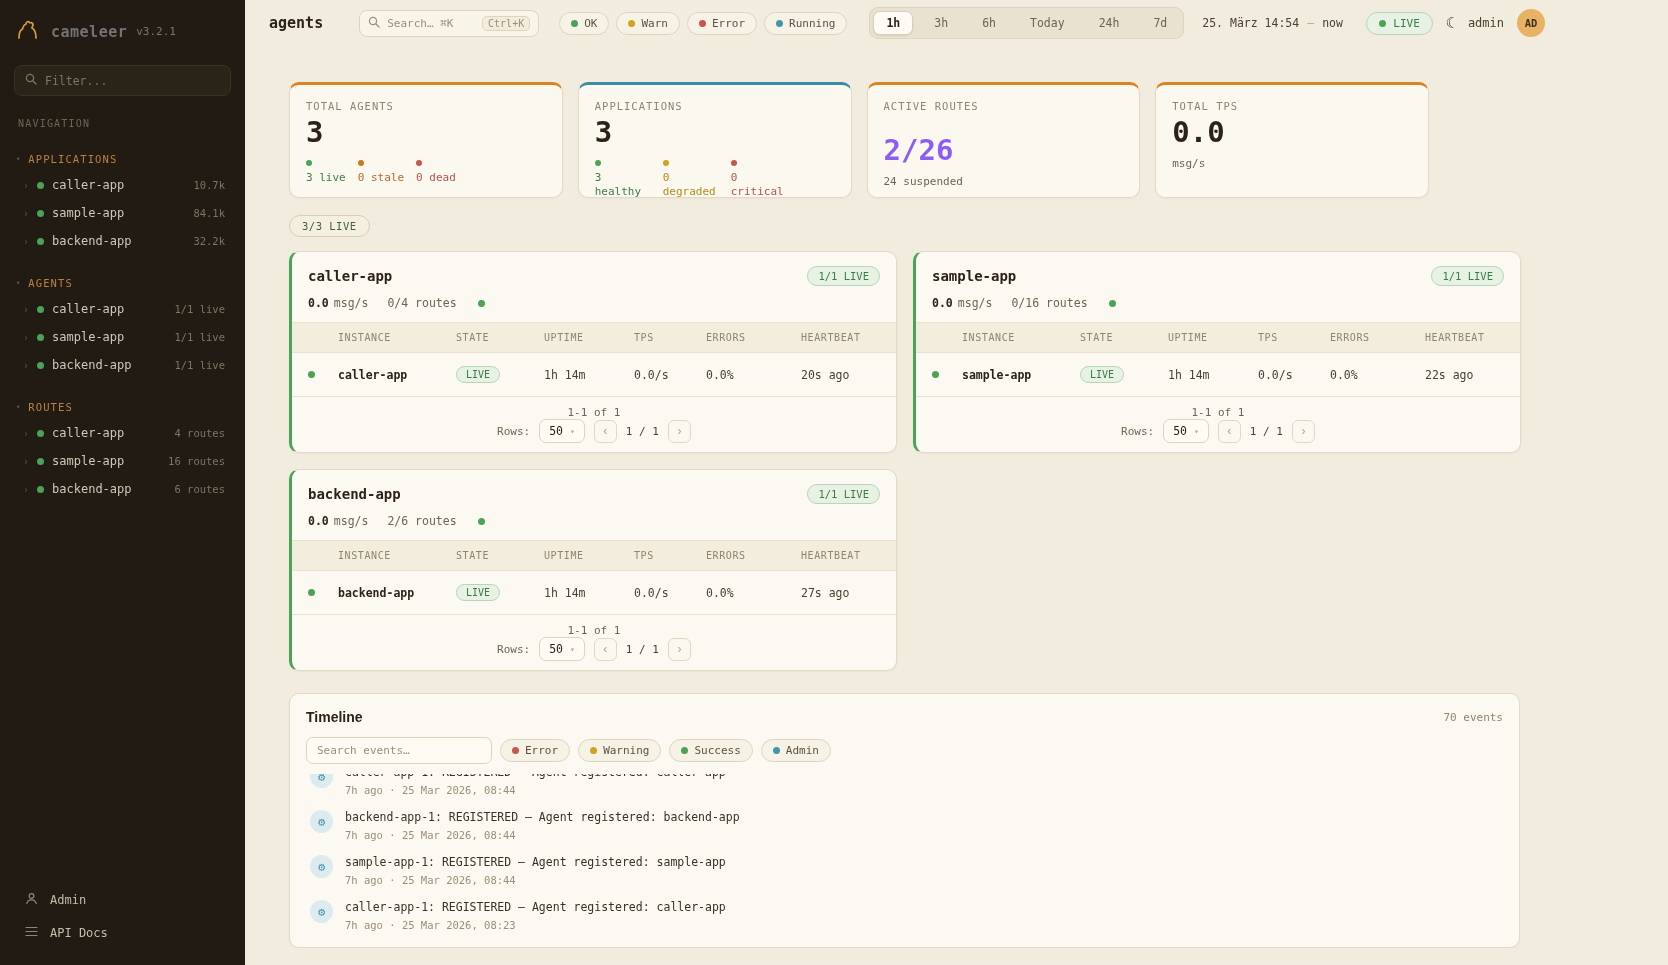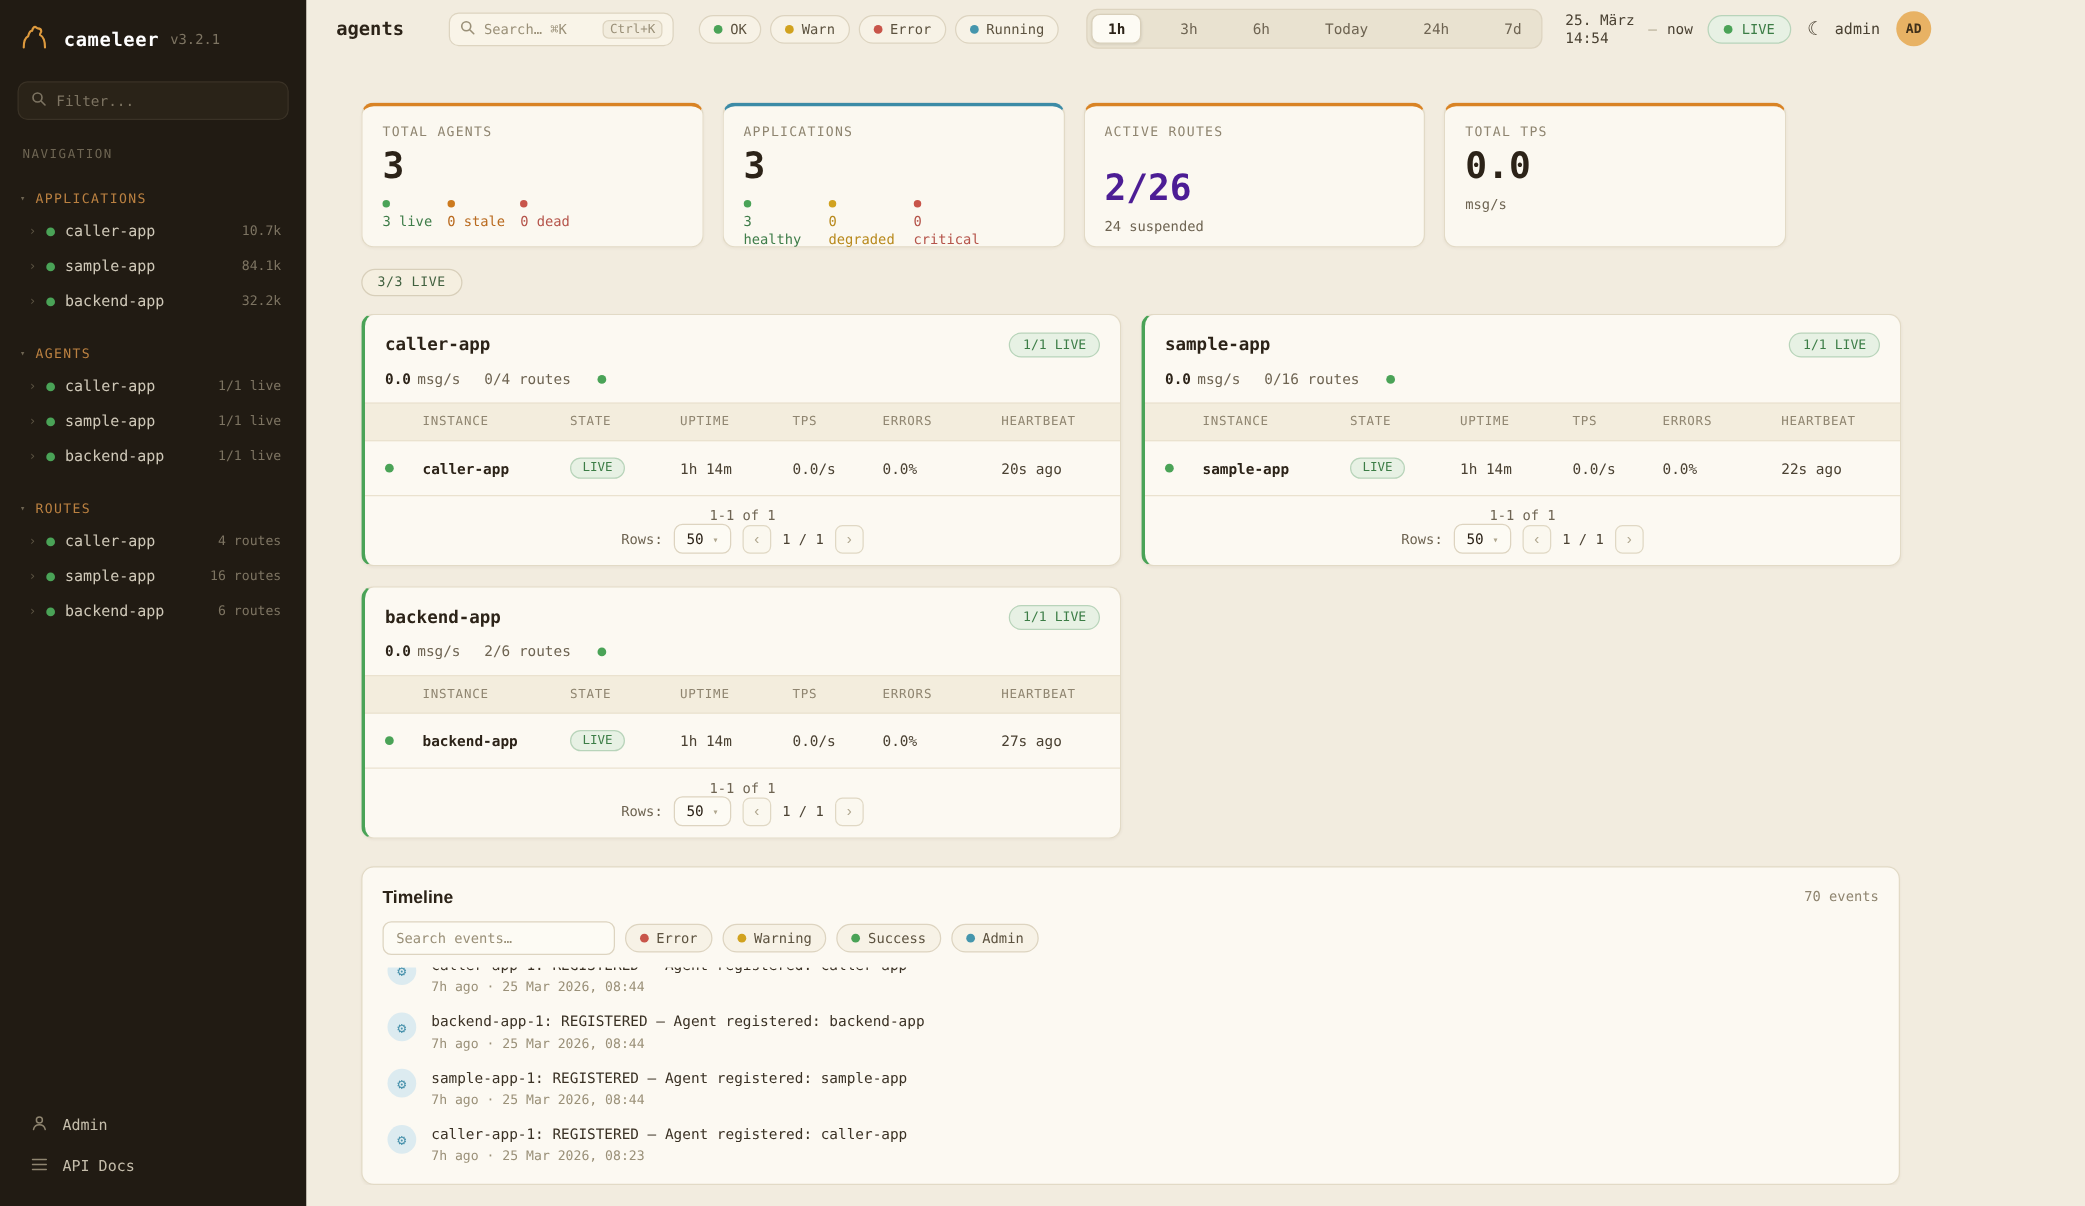--- a/index.html
+++ b/index.html
@@ -7,21 +7,21 @@
   body {
     display:flex;
     font-family:"DejaVu Sans Mono", monospace;
     font-size:12px;
     background:#f2ecdf;
     color:#33291f;
   }
   
   .sidebar { width:245px; min-width:245px; background:#211b13; color:#cfc8b8; display:flex; flex-direction:column; padding:16px 14px 18px; }
   .logo-row { display:flex; align-items:center; gap:9px; padding:2px 2px 20px; }
-  .brand { color:#ffffff; font-weight:bold; font-size:15px; letter-spacing:.5px; }
+  .brand { color:#737373; font-weight:bold; font-size:15px; letter-spacing:.5px; }
   .version { color:#7d7462; font-size:11px; }
   .filter-box { display:flex; align-items:center; gap:8px; background:#2a2318; border:1px solid #3a3226; border-radius:8px; padding:7px 10px; }
   .filter-box input { flex:1; background:transparent; border:none; outline:none; color:#cfc8b8; font:inherit; font-size:11.5px; }
   .filter-box input::placeholder { color:#7d7462; }
   .nav-label { font-size:10px; letter-spacing:1.2px; color:#6e6553; margin:22px 4px 2px; }
   .side-section { margin-top:16px; }
   .side-head { display:flex; align-items:center; gap:7px; color:#bb8141; font-size:10.5px; letter-spacing:1.1px; padding:6px 2px; cursor:pointer; }
   .side-head .caret { font-size:7px; color:#6e6553; }
   .side-item { display:flex; align-items:center; gap:8px; padding:7px 6px 7px 9px; border-radius:6px; font-size:12px; cursor:pointer; }
   .chev { color:#5c5443; font-size:10px; }
@@ -38,39 +38,39 @@
   
   .main { flex:1; display:flex; flex-direction:column; }
   .topbar { height:46px; display:flex; align-items:center; gap:12px; padding:0 123px 0 24px; }
   .page-title { font-weight:bold; font-size:15px; color:#2c2318; }
   .searchbar { display:flex; align-items:center; gap:7px; width:180px; background:#f9f4e8; border:1px solid #ddd4c0; border-radius:8px; padding:5px 8px; margin-left:24px; }
   .searchbar input { flex:1; min-width:0; background:transparent; border:none; outline:none; font:inherit; font-size:11px; color:#9a9078; }
   .searchbar input::placeholder { color:#9a9078; }
   .kbd { border:1px solid #ddd4c0; border-radius:5px; padding:1px 5px; font-size:10px; color:#9a9078; background:#f2ecdd; flex:none; }
   .pill { display:flex; align-items:center; gap:6px; border:1px solid #ddd4c0; background:#f7f2e6; border-radius:999px; padding:4px 11px; font-size:11px; color:#5c523f; cursor:pointer; }
   .pill-group { display:flex; gap:7px; margin-left:8px; }
-  .range-group { display:flex; align-items:center; background:#e9e2d0; border:1px solid #ddd4c0; border-radius:9px; padding:3px; gap:18px; margin-left:10px; }
+  .range-group { display:flex; align-items:center; background:#e9e2d0; border:1px solid #ddd4c0; border-radius:9px; padding:3px; gap:8px; margin-left:10px; }
   .range-btn { border:1px solid transparent; background:transparent; font:inherit; font-size:11.5px; color:#6e6452; padding:4px 12px; border-radius:7px; cursor:pointer; }
   .range-btn.active { background:#fdfbf4; color:#2c2318; border:1px solid #d8cfba; box-shadow:0 1px 2px rgba(0,0,0,.08); font-weight:bold; }
   .daterange { font-size:11.5px; color:#4a4132; display:flex; gap:8px; align-items:center; margin-left:6px; }
   .daterange .sep { color:#b0a78f; }
   .top-right { margin-left:auto; display:flex; align-items:center; gap:13px; }
   .live-badge { display:flex; align-items:center; gap:7px; border:1px solid #b8d4ba; background:#e7f1e4; color:#3c7d46; font-size:11px; padding:4px 12px; border-radius:999px; }
   .moon { font-size:15px; color:#4a4132; cursor:pointer; }
   .username { font-size:12px; color:#4a4132; }
   .avatar { width:28px; height:28px; border-radius:50%; background:#e8b264; color:#40301a; display:flex; align-items:center; justify-content:center; font-size:10.5px; font-weight:bold; cursor:pointer; }
   
   .content { padding:36px 0 0 44px; overflow:hidden; }
   .cards-row { display:flex; gap:15px; width:1140px; }
   .sum-card { flex:1; background:#fbf8f0; border:1px solid #e2dac6; border-top:3px solid #d98324; border-radius:10px; padding:15px 16px 12px; height:116px; box-shadow:0 1px 2px rgba(80,60,30,.04); }
   .sum-card.teal-top { border-top-color:#3c8ba6; }
   .sum-card.green-top { border-top-color:#43a051; }
   .sum-title { font-size:10.5px; letter-spacing:1px; color:#8f8570; }
   .sum-value { font-size:29px; font-weight:bold; color:#2c2318; margin-top:6px; line-height:1; }
-  .sum-value.orange { color:#4c1d95;margin-top:24px; }
+  .sum-value.orange { color:#8b5cf6;margin-top:24px; }
   .sum-stats { margin-top:10px; display:flex; gap:12px; font-size:11px; }
   .stat { display:flex; gap:5px; align-items:flex-start;flex-direction:column; }
   .stat .dot { margin-top:3px; width:6px; height:6px; }
   .stat.wrap span { display:inline-block; max-width:56px; line-height:1.3; }
   .stat-green { color:#3f7d49; }
   .stat-orange { color:#b96a1f; }
   .stat-red { color:#b5544a; }
   .stat-yellow { color:#b8891c; }
   .sum-sub { margin-top:10px; font-size:11px; color:#6e6452; }
   .live-pill { display:inline-flex; align-items:center; border:1px solid #d8cfba; background:#f5efe0; color:#41603f; font-size:10.5px; letter-spacing:.5px; border-radius:999px; padding:4px 12px; margin-top:17px; }

